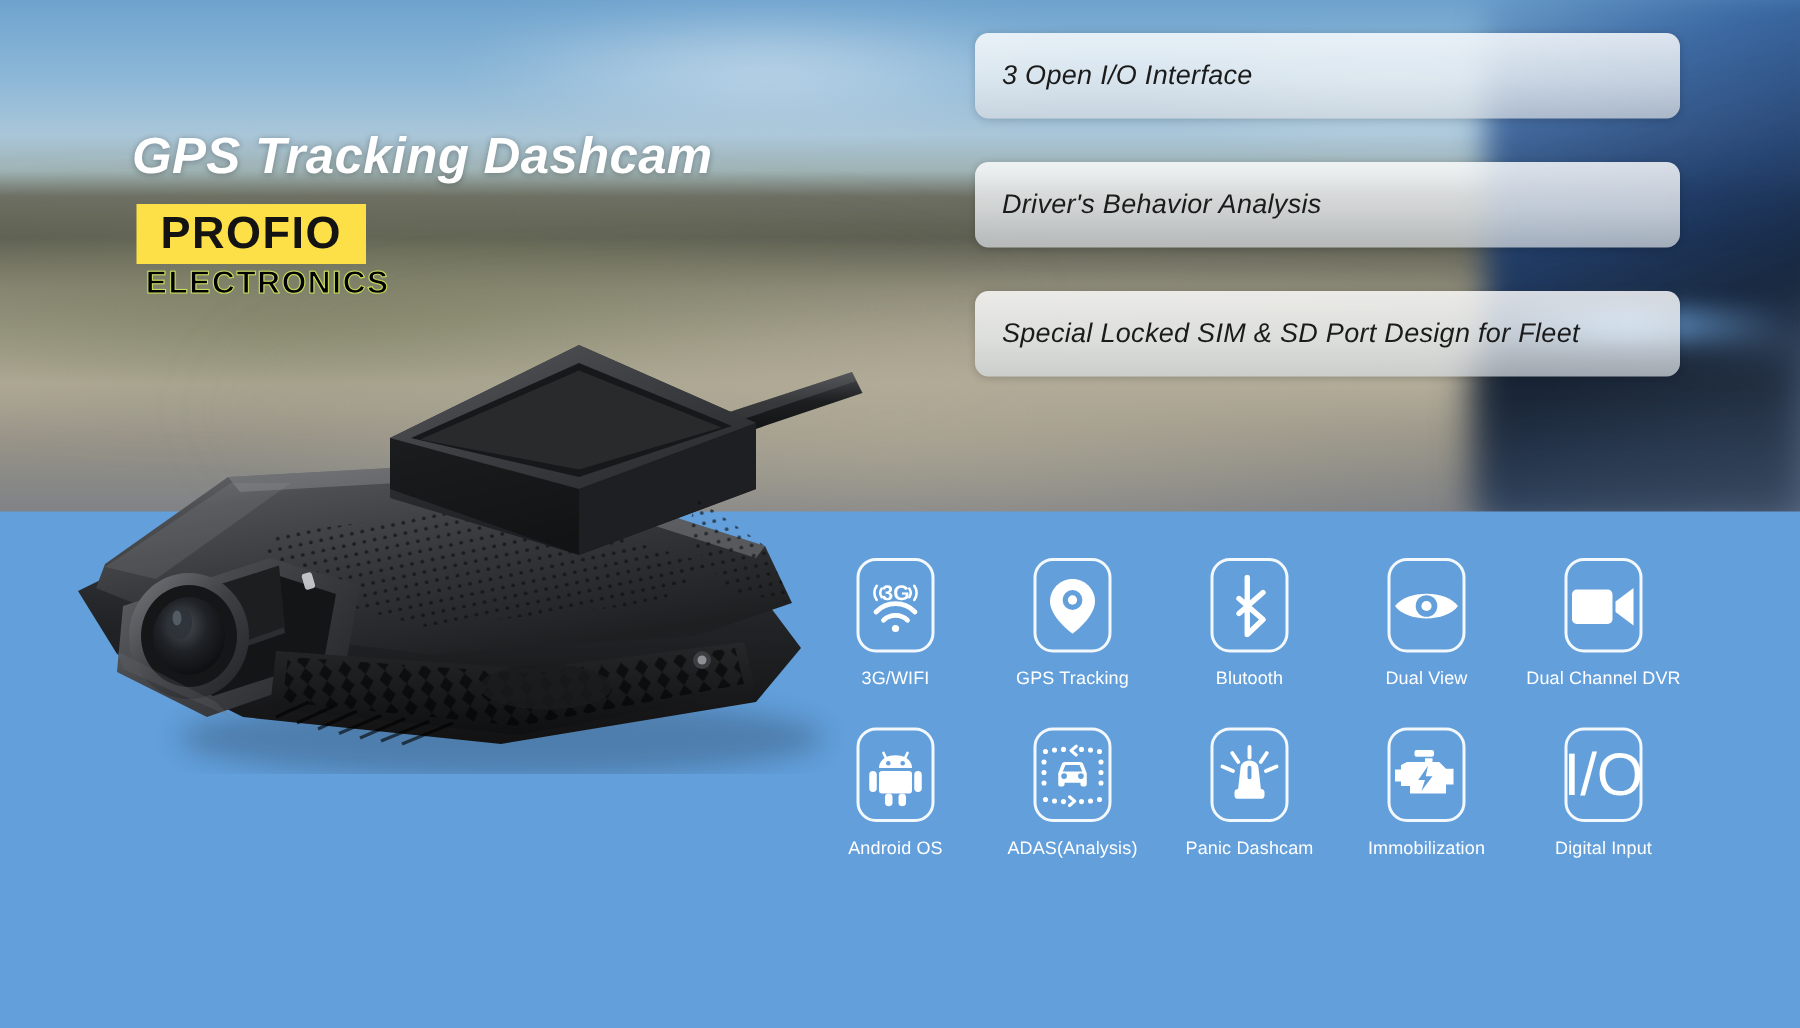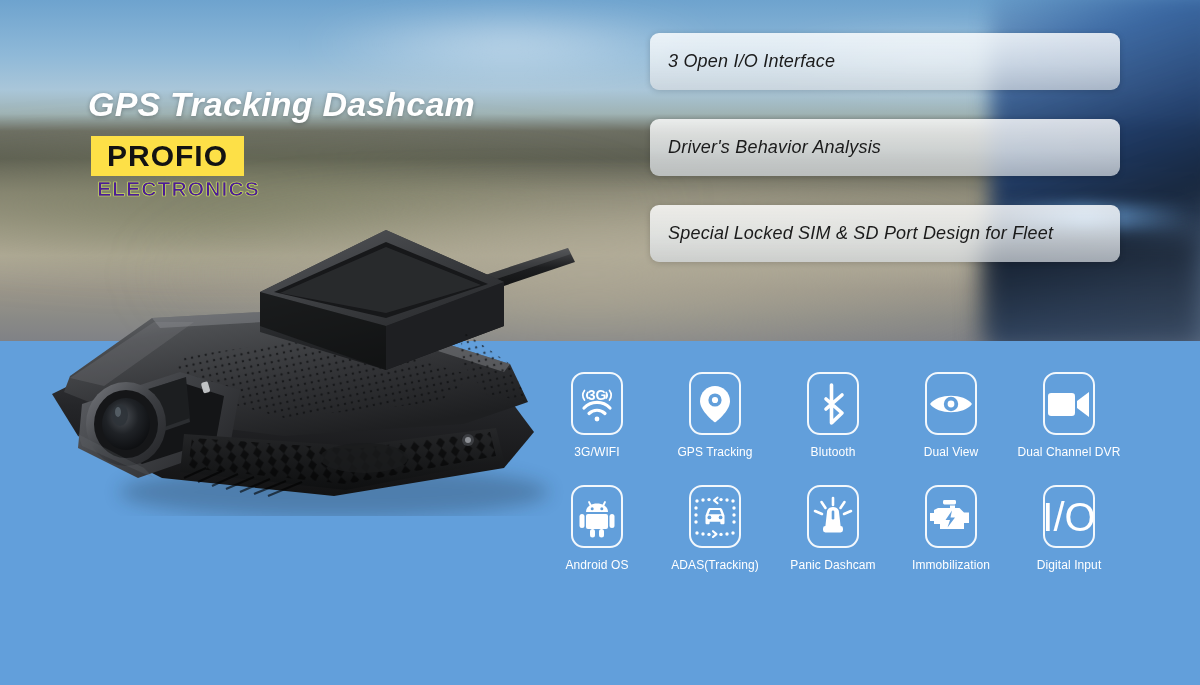--- a/index.html
+++ b/index.html
@@ -77,28 +77,28 @@
     background:#fde047; width:153px; height:40px;
     display:flex; align-items:center; justify-content:center;
   }
   .logo-word {
     font-size:30px; font-weight:bold; color:#131313; letter-spacing:1px; line-height:1;
   }
   .logo-sub {
     width:175px; height:26px; margin-top:-1px;
     display:flex; align-items:center; justify-content:center;
     font-size:21px; font-weight:bold; letter-spacing:1.1px; line-height:1;
-    color:#4c1d95;
+    color:#000000;
     -webkit-text-stroke:0.7px #c9dd5e;
     text-shadow:0 0 1px rgba(190,214,80,.85);
     text-align:center;
   }
 
   
-  .bars { position:absolute; left:650px; top:33px; width:470px; }
+  .bars { position:absolute; left:650px; top:22px; width:470px; }
   .bar {
     width:470px; height:57px; margin-bottom:29px;
     border-radius:9px;
     background:linear-gradient(180deg, rgba(255,255,255,.82) 0%, rgba(236,240,243,.78) 55%, rgba(214,219,224,.72) 100%);
     box-shadow:0 1px 6px rgba(0,0,0,.18);
     display:flex; align-items:center;
     padding-left:18px;
     backdrop-filter:blur(3px);
   }
   .bar-text {
@@ -411,21 +411,21 @@
                 <circle cx="41" cy="38" r="1.7"></circle>
             </g>
             <path d="M25.5 2.5 L22 5.4 L25.5 8.3" stroke="#fff" stroke-width="2.1" fill="none" stroke-linecap="round" stroke-linejoin="round"></path>
             <path d="M21 36.2 L24.5 39.1 L21 42" stroke="#fff" stroke-width="2.1" fill="none" stroke-linecap="round" stroke-linejoin="round"></path>
             <path d="M13.5 20.5 L15.8 14.5 C16.1 13.6 16.9 13 17.9 13 L28.1 13 C29.1 13 29.9 13.6 30.2 14.5 L32.5 20.5 L32.5 28 C32.5 28.7 31.9 29.3 31.2 29.3 L29.6 29.3 C28.9 29.3 28.3 28.7 28.3 28 L28.3 26.8 L17.7 26.8 L17.7 28 C17.7 28.7 17.1 29.3 16.4 29.3 L14.8 29.3 C14.1 29.3 13.5 28.7 13.5 28 Z" fill="#fff"></path>
             <circle cx="17.4" cy="22.4" r="1.9" fill="#629fdb"></circle>
             <circle cx="28.6" cy="22.4" r="1.9" fill="#629fdb"></circle>
             <path d="M16.5 19.3 L18.3 15 L27.7 15 L29.5 19.3 Z" fill="#629fdb"></path>
           </svg>
         </div>
-        <div class="icon-label">ADAS(Tracking)</div>
+        <div class="icon-label">ADAS(Analysis)</div>
       </div>
 
       <div class="icon-cell">
         <div class="icon-box">
           <svg width="42" height="42" viewBox="0 0 42 42">
             <g stroke="#fff" stroke-width="2.6" stroke-linecap="round">
               <path d="M21 2 L21 9"></path>
               <path d="M9.5 6 L13.5 12"></path>
               <path d="M32.5 6 L28.5 12"></path>
               <path d="M3 15 L10 18"></path>

